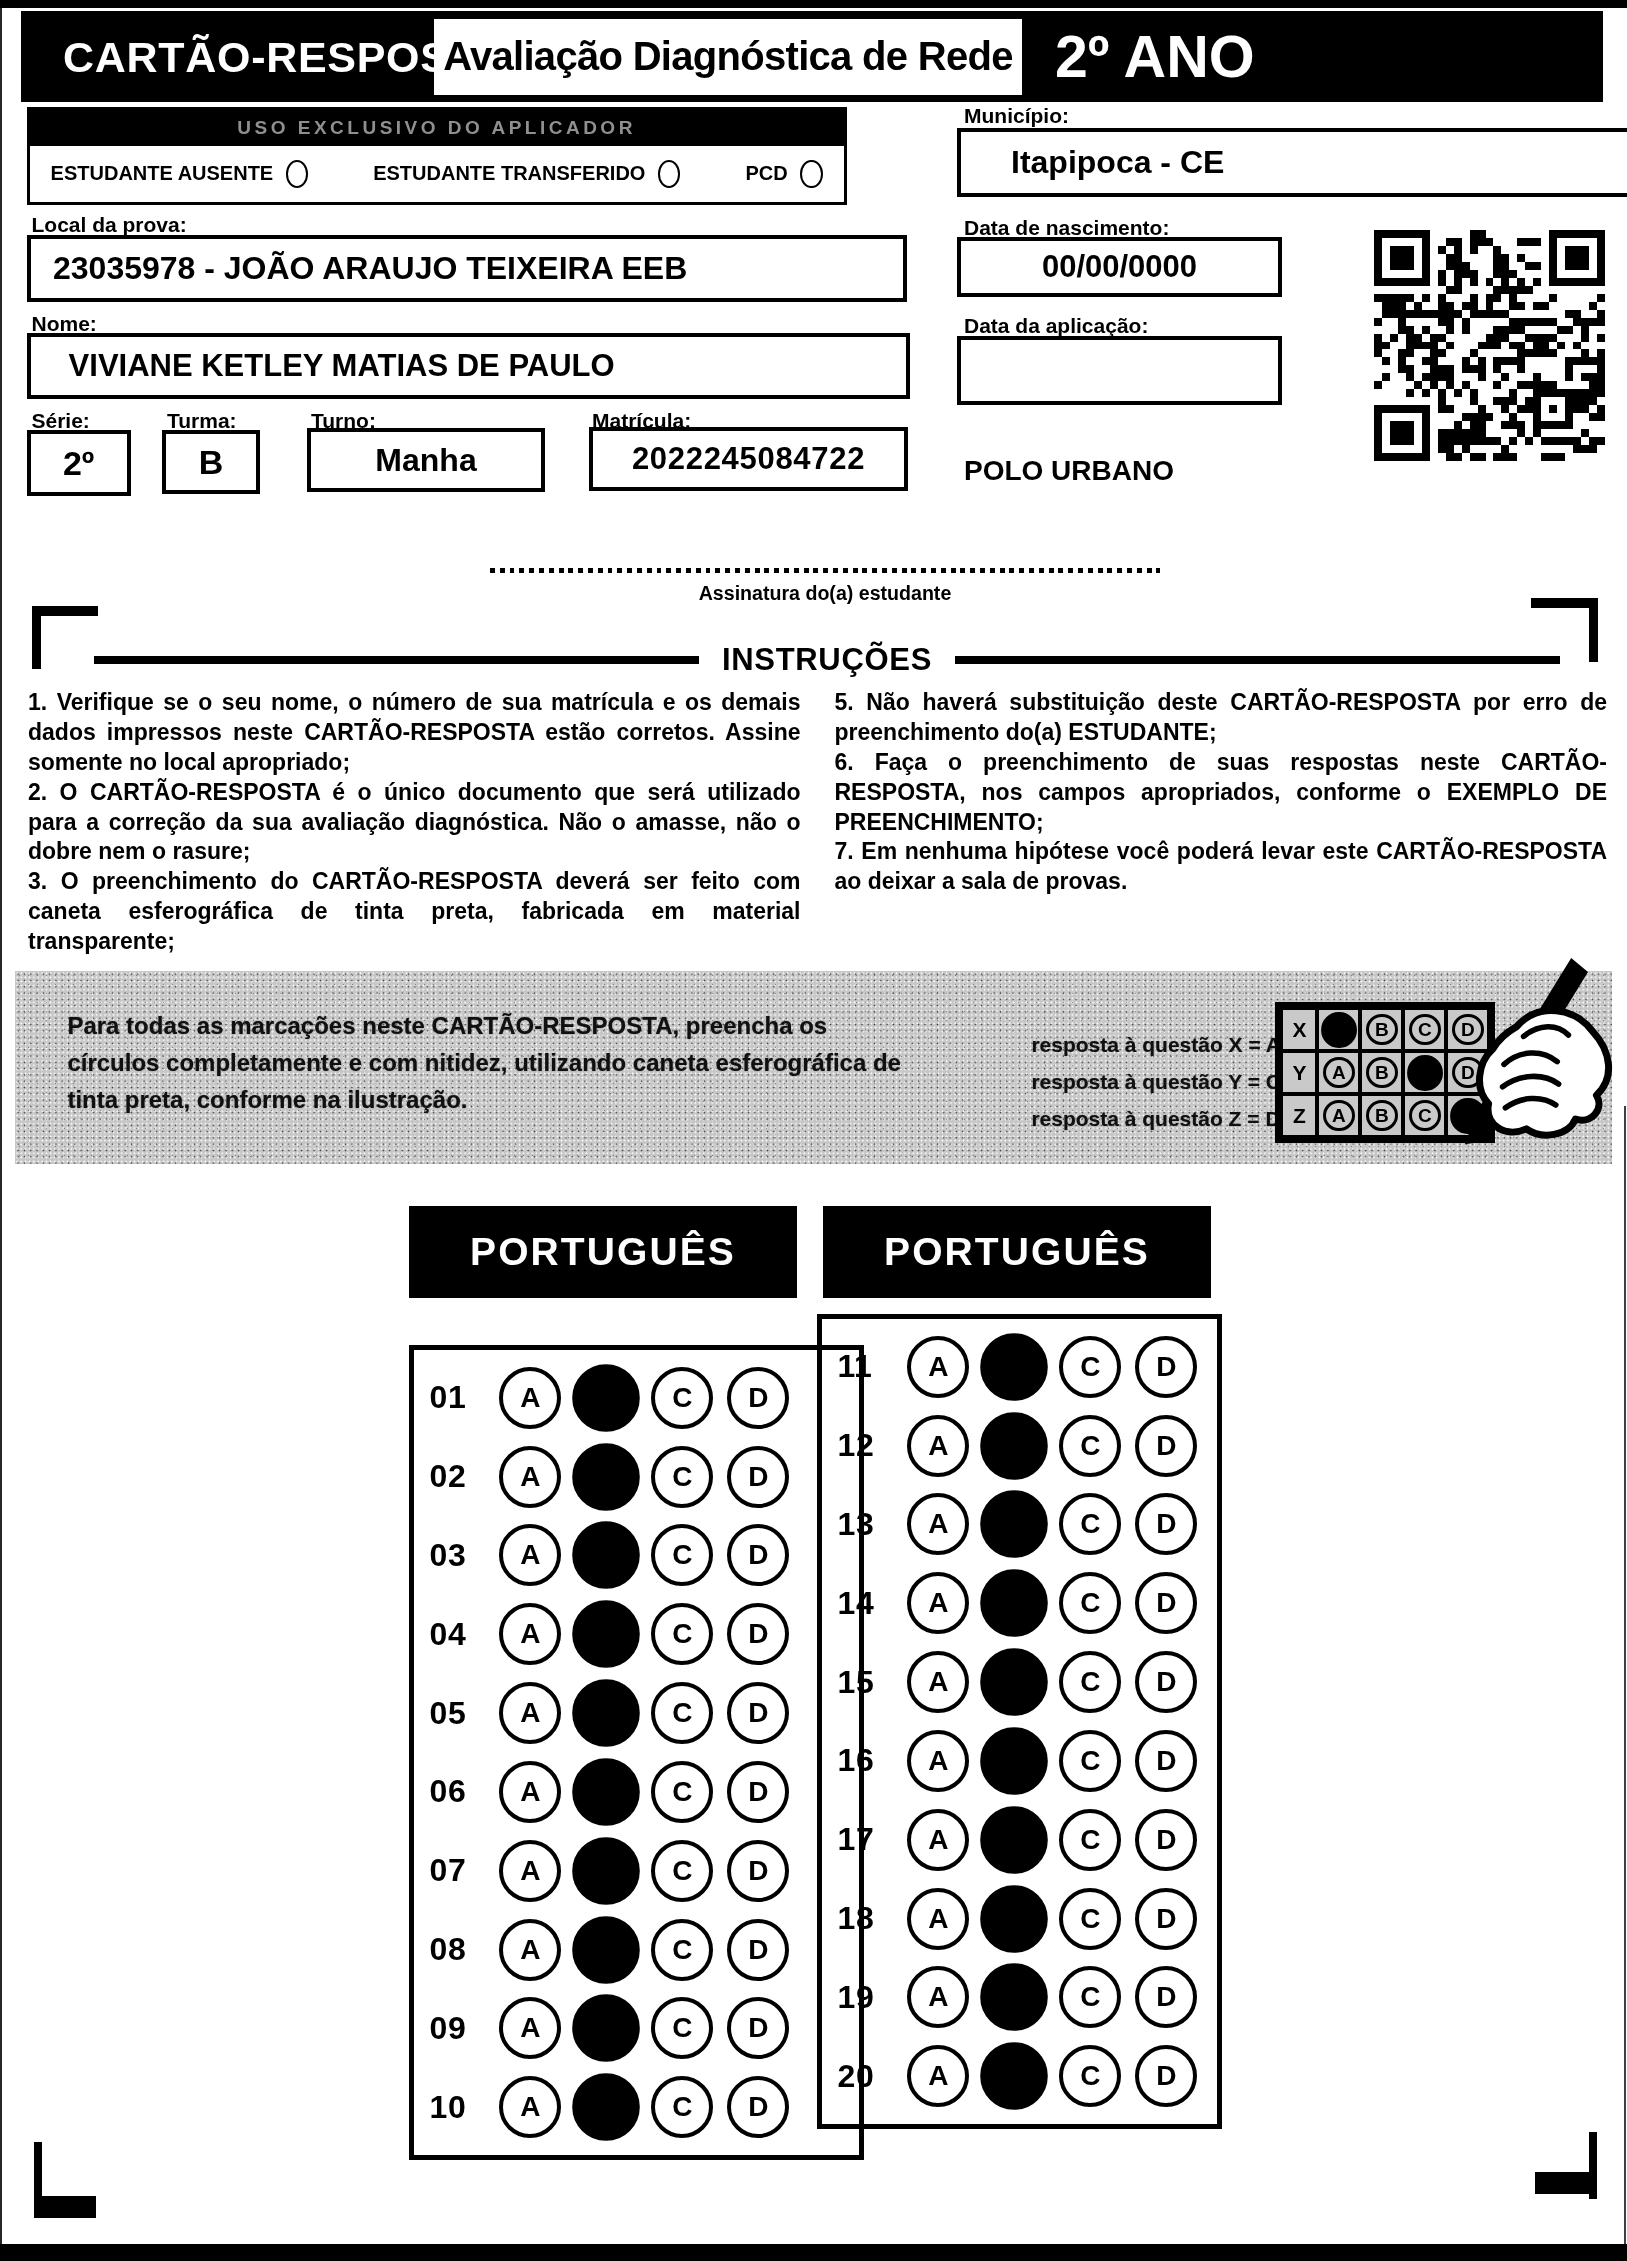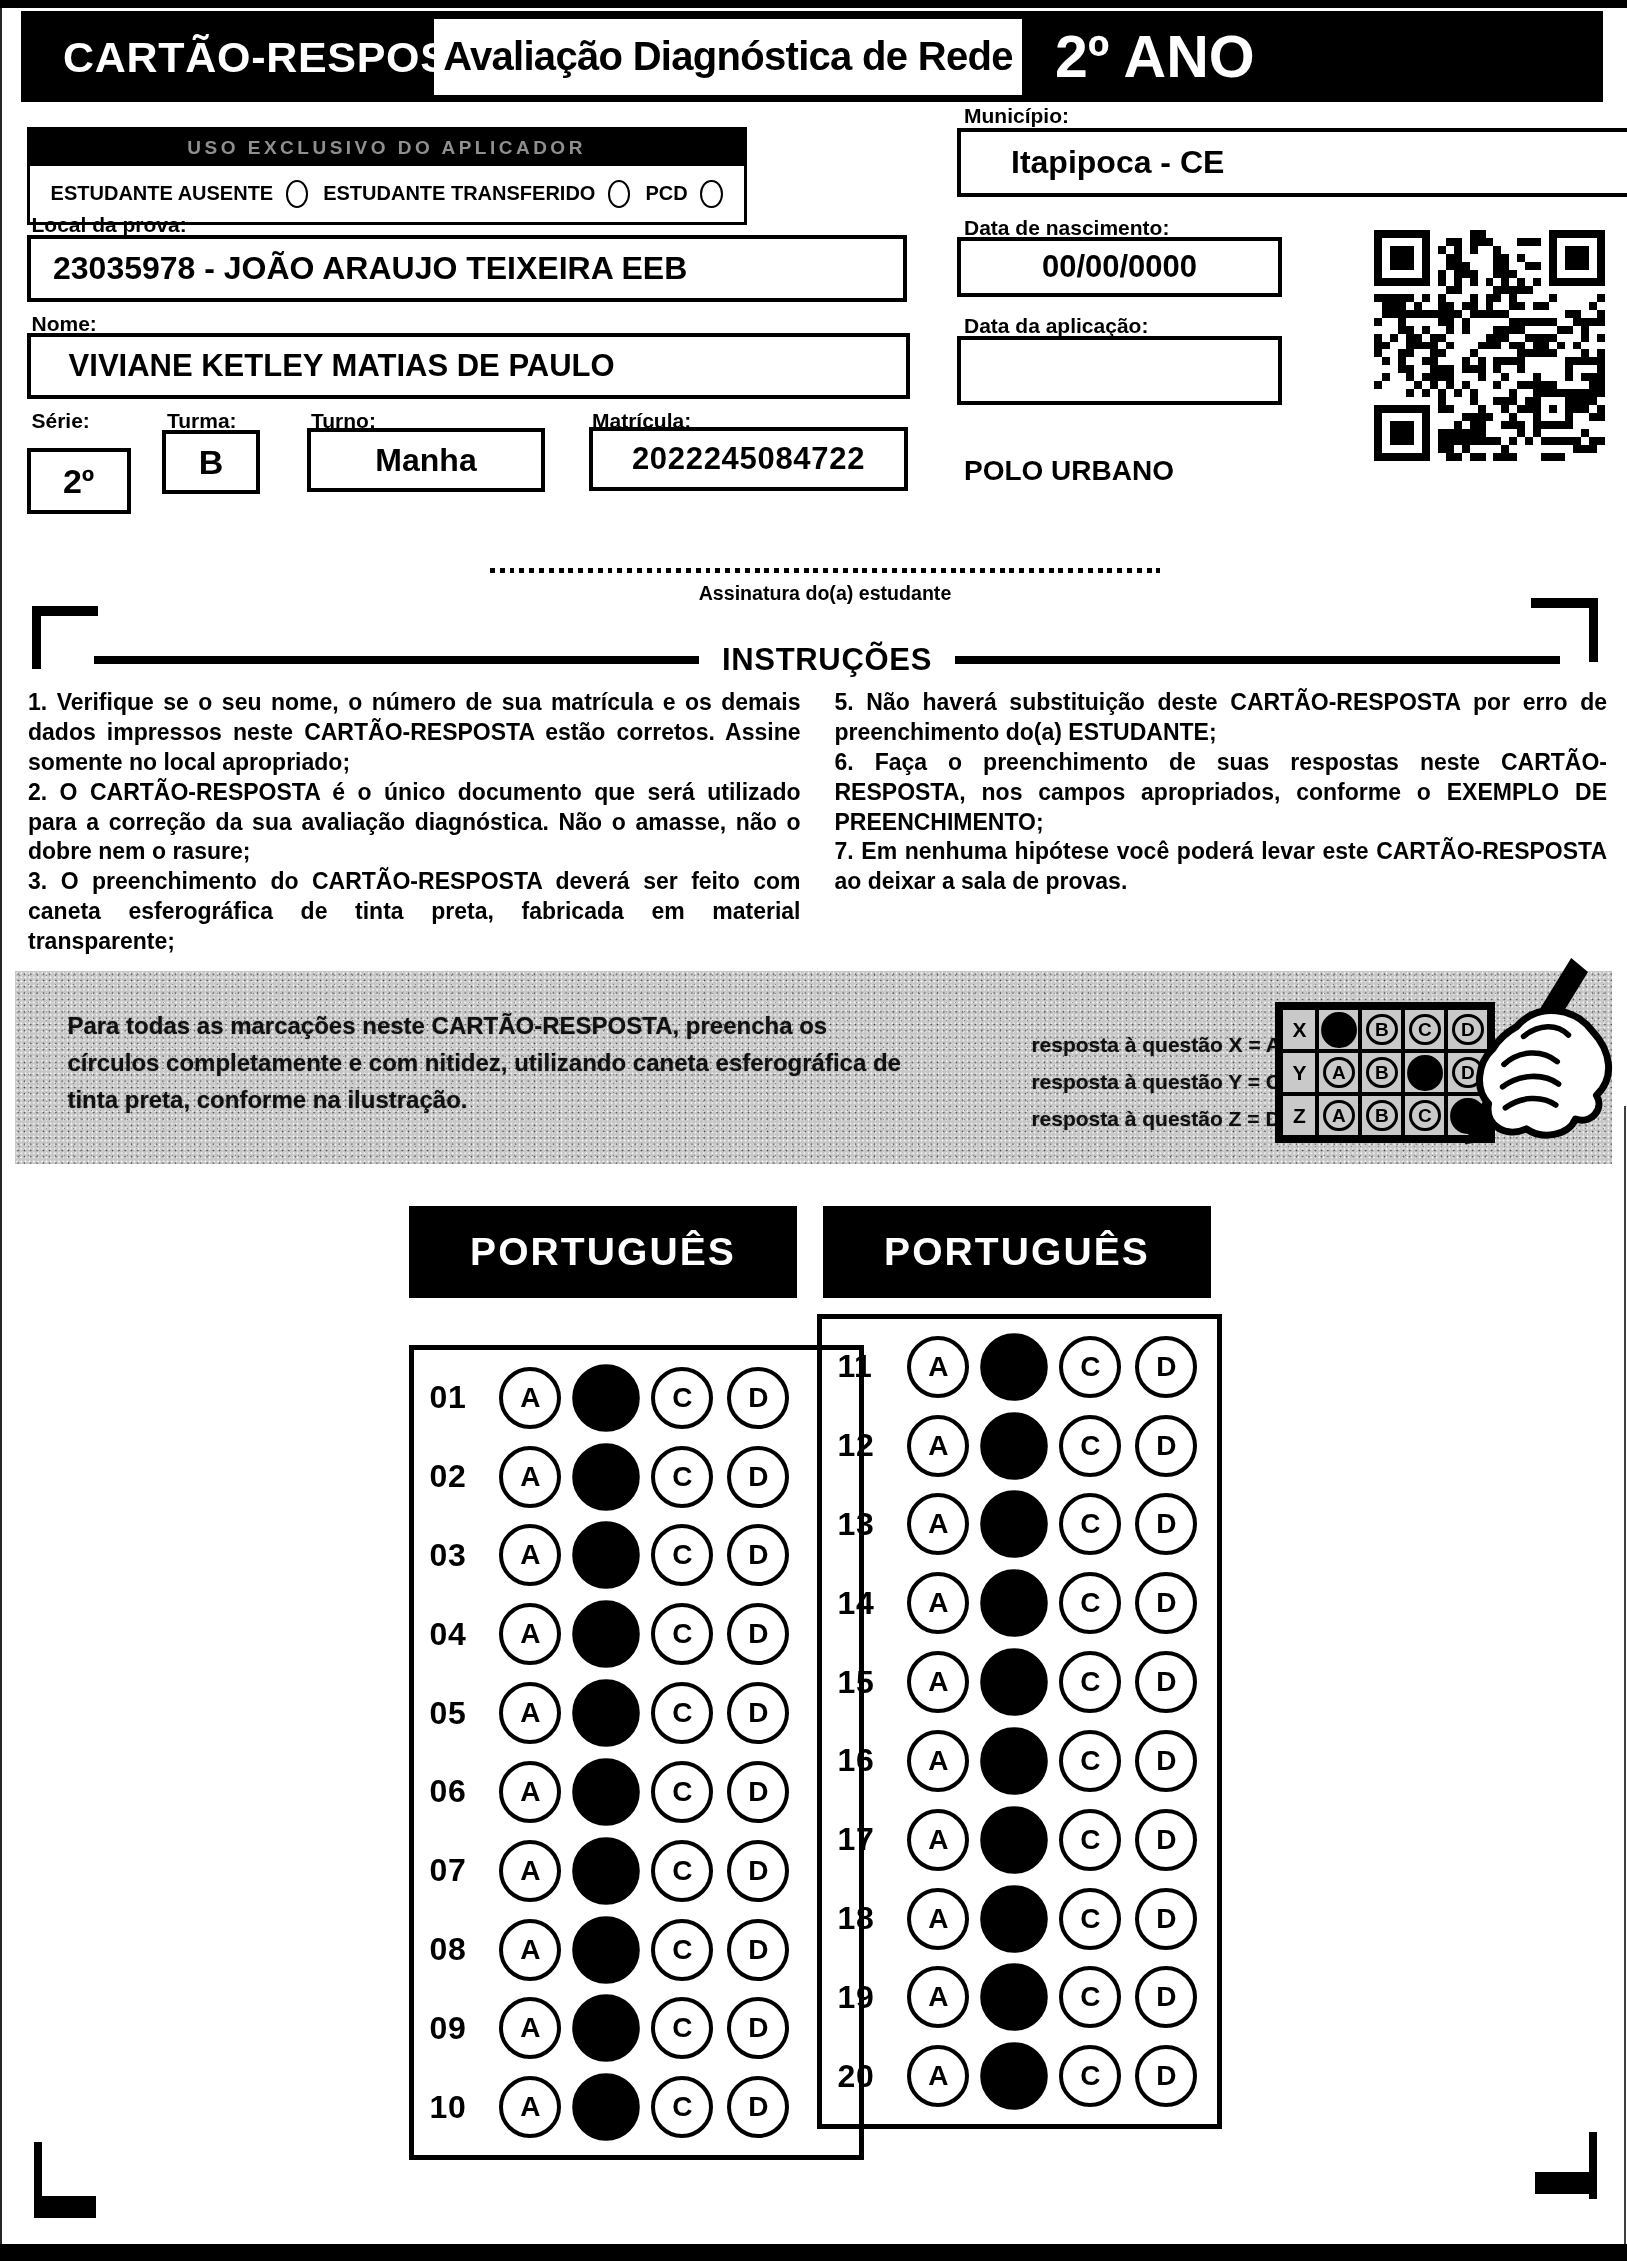--- a/index.html
+++ b/index.html
@@ -12,21 +12,21 @@
   #topbar{left:0;top:0;width:1628px;height:8.4px;background:#000;}
   #bottombar{left:0;top:2244px;width:1628px;height:17.5px;background:#000;}
 
   
   #header{left:21px;top:11.2px;width:1582px;height:91px;background:#000;}
   #hd-title{left:42px;top:50%;transform:translateY(-50%);color:#fff;font-size:43px;font-weight:700;letter-spacing:0.7px;}
   #hd-box{left:413px;top:7.7px;width:588px;height:76px;background:#fff;display:flex;align-items:center;justify-content:center;font-size:40px;font-weight:700;letter-spacing:-0.7px;}
   #hd-grade{left:1034px;top:50%;transform:translateY(-50%);color:#fff;font-size:59px;font-weight:700;}
 
   
-  #uso-box{left:26.6px;top:127px;width:720px;height:98px;border:3.5px solid #000;box-sizing:border-box;}
+  #uso-box{left:26.6px;top:107px;width:820px;height:98px;border:3.5px solid #000;box-sizing:border-box;}
   #uso-bar{height:36px;background:#000;display:flex;align-items:center;justify-content:center;}
   #uso-bar span{color:#8f8f8f;font-size:19px;font-weight:700;letter-spacing:3.5px;}
   #uso-opts{height:55px;display:flex;align-items:center;justify-content:space-between;padding:0 21px;}
   .opt-item{display:flex;align-items:center;gap:12.6px;}
   .opt-label{font-size:20px;font-weight:700;}
   .opt-circle{width:22.4px;height:28px;border:2.8px solid #000;border-radius:50%;box-sizing:border-box;}
 
   .field-label{font-size:21px;font-weight:700;}
   .fbox{border:4.2px solid #000;box-sizing:border-box;display:flex;align-items:center;}
   .fval{font-weight:700;}
@@ -36,21 +36,21 @@
   #local-box .fval{font-size:32px;padding-left:22.4px;}
   #nome-label{left:31.5px;top:312px;}
   #nome-box{left:26.6px;top:333px;width:883px;height:66px;}
   #nome-box .fval{font-size:31px;padding-left:38px;}
 
   #serie-label{left:31.5px;top:409px;}
   #turma-label{left:167px;top:409px;}
   #turno-label{left:311px;top:409px;}
   #matricula-label{left:592px;top:409px;}
   .cbox{justify-content:center;}
-  #serie-box{left:26.6px;top:448px;width:104px;height:66px;}
+  #serie-box{left:26.6px;top:430px;width:104px;height:66px;}
   #turma-box{left:162px;top:430px;width:98px;height:64px;}
   #turno-box{left:307px;top:428px;width:238px;height:64px;}
   #matricula-box{left:589px;top:427px;width:319px;height:64px;}
   #serie-box .fval,#turma-box .fval{font-size:34px;}
   #turno-box .fval{font-size:32px;}
   #matricula-box .fval{font-size:31px;letter-spacing:0.7px;}
 
   #mun-label{left:964px;top:104px;}
   #mun-box{left:957px;top:128px;width:687px;height:69px;}
   #mun-box .fval{font-size:32px;padding-left:50px;}

